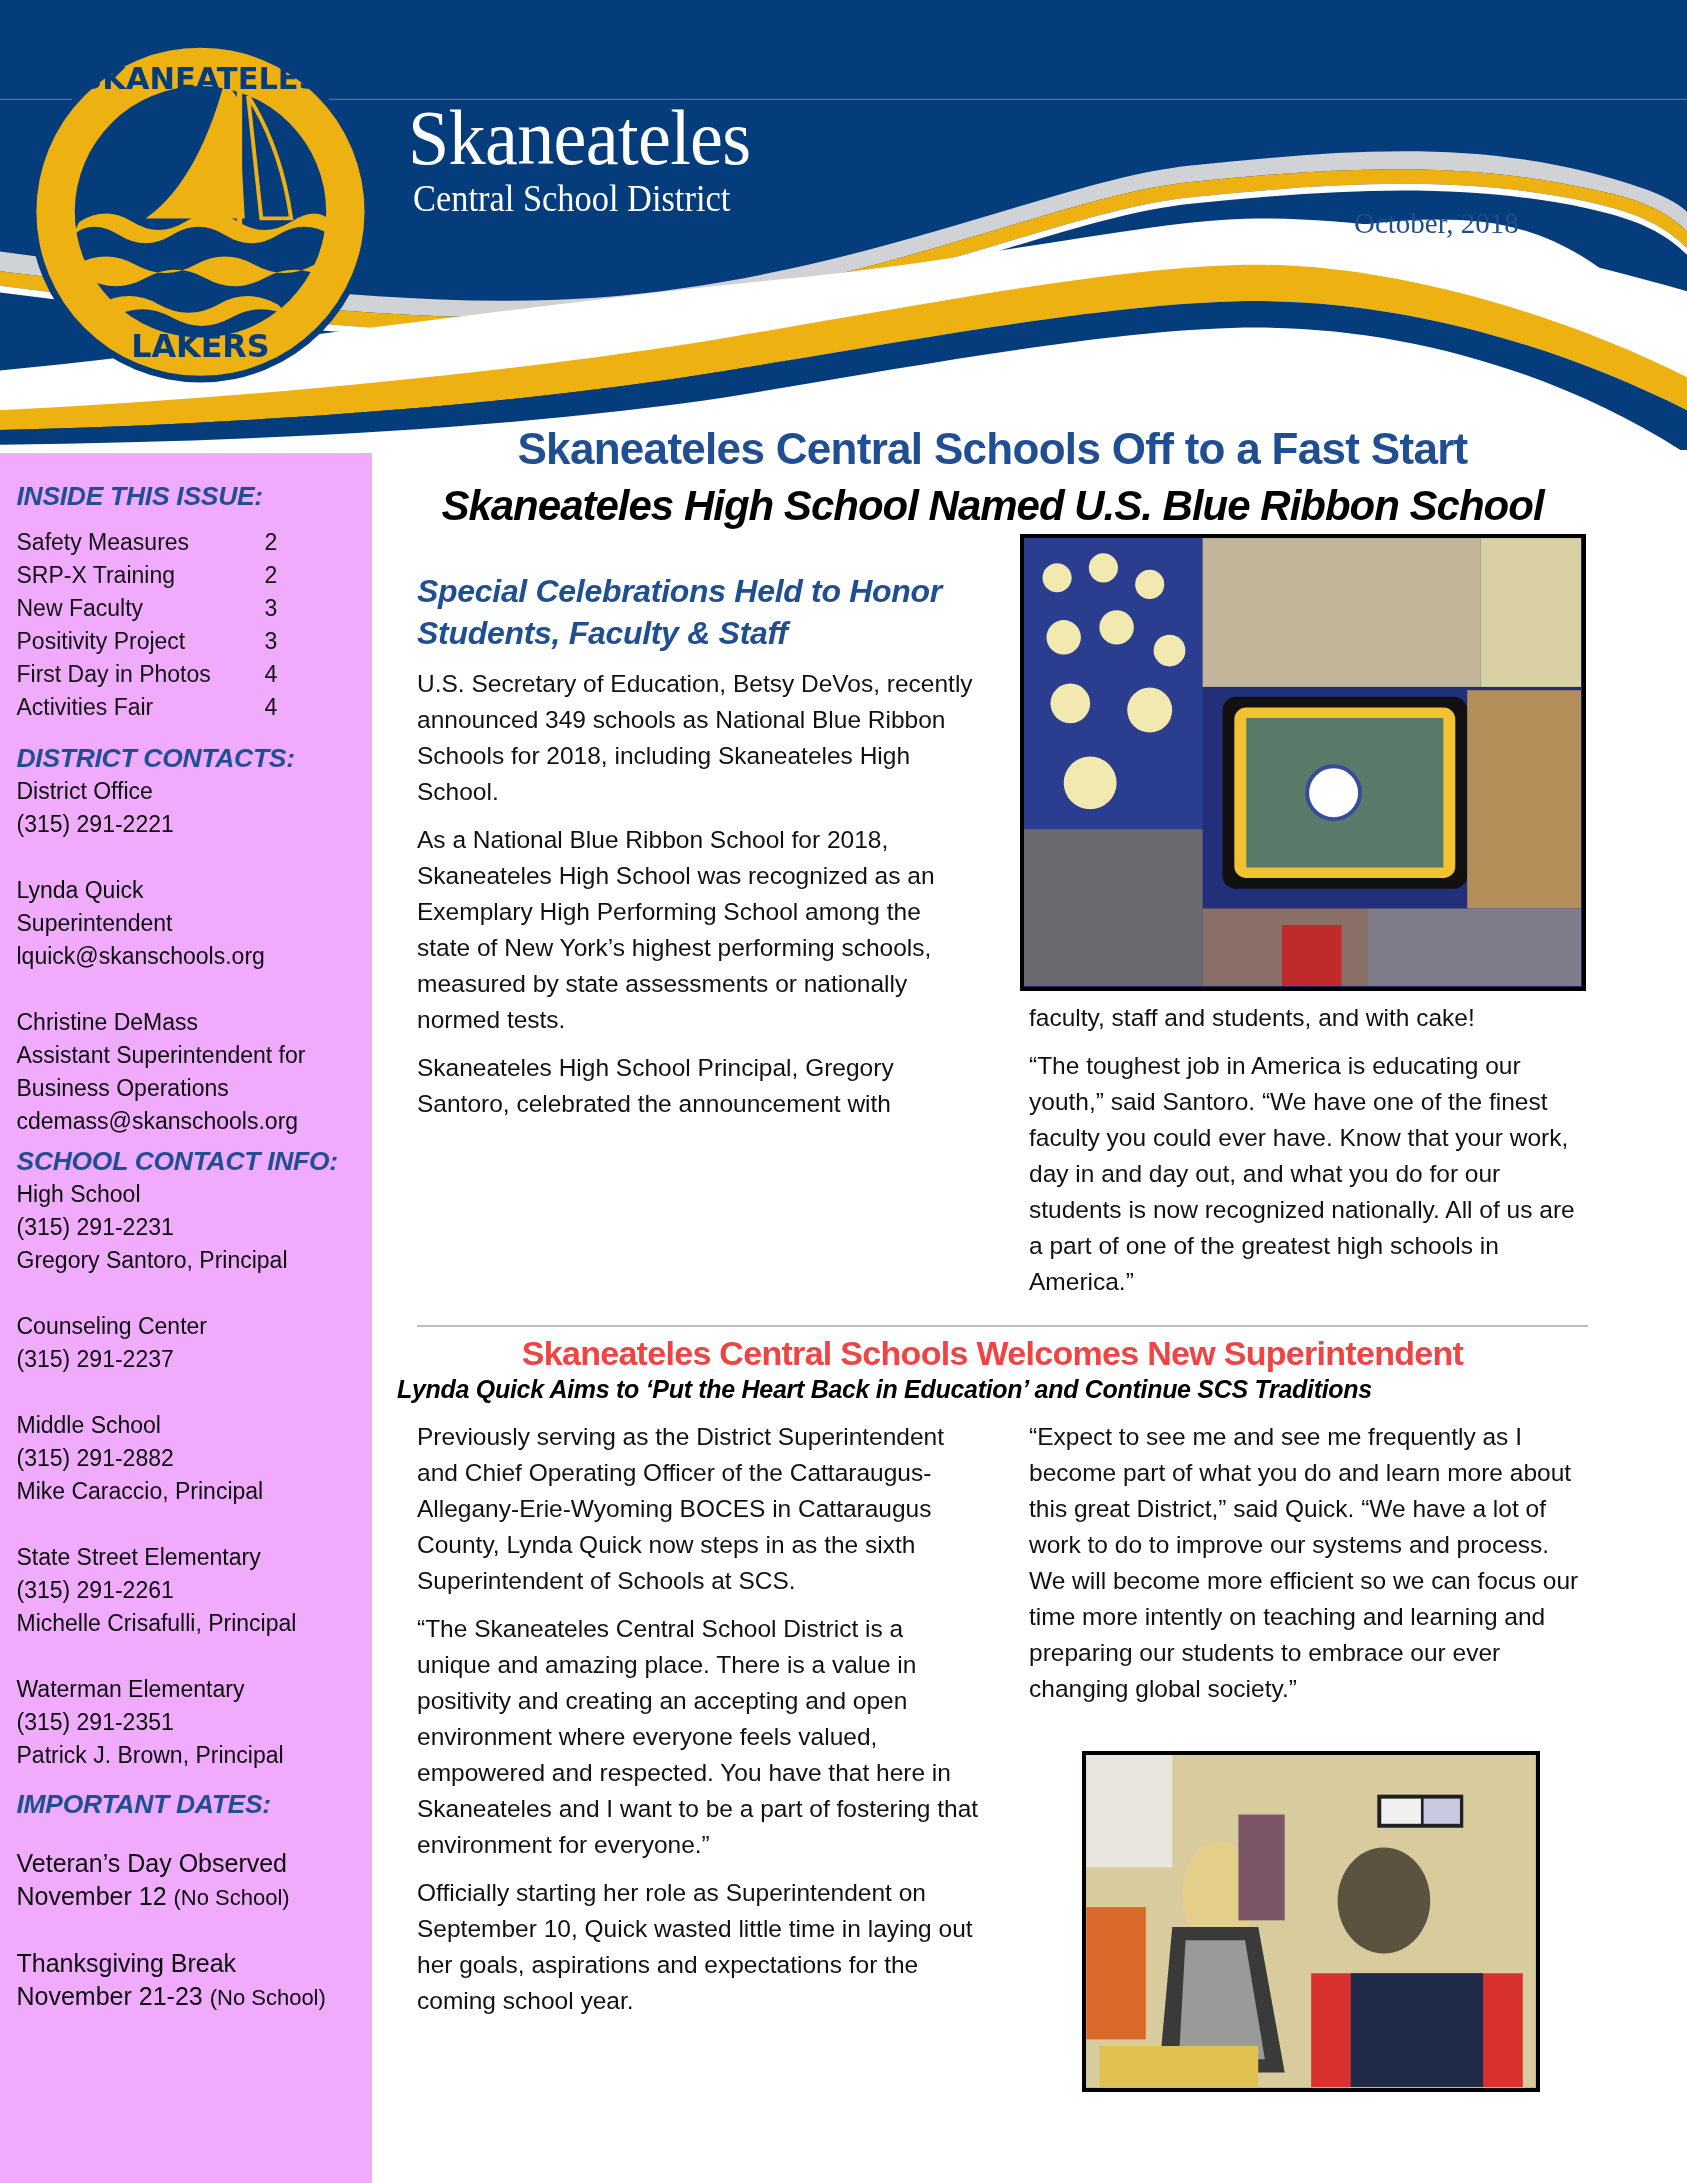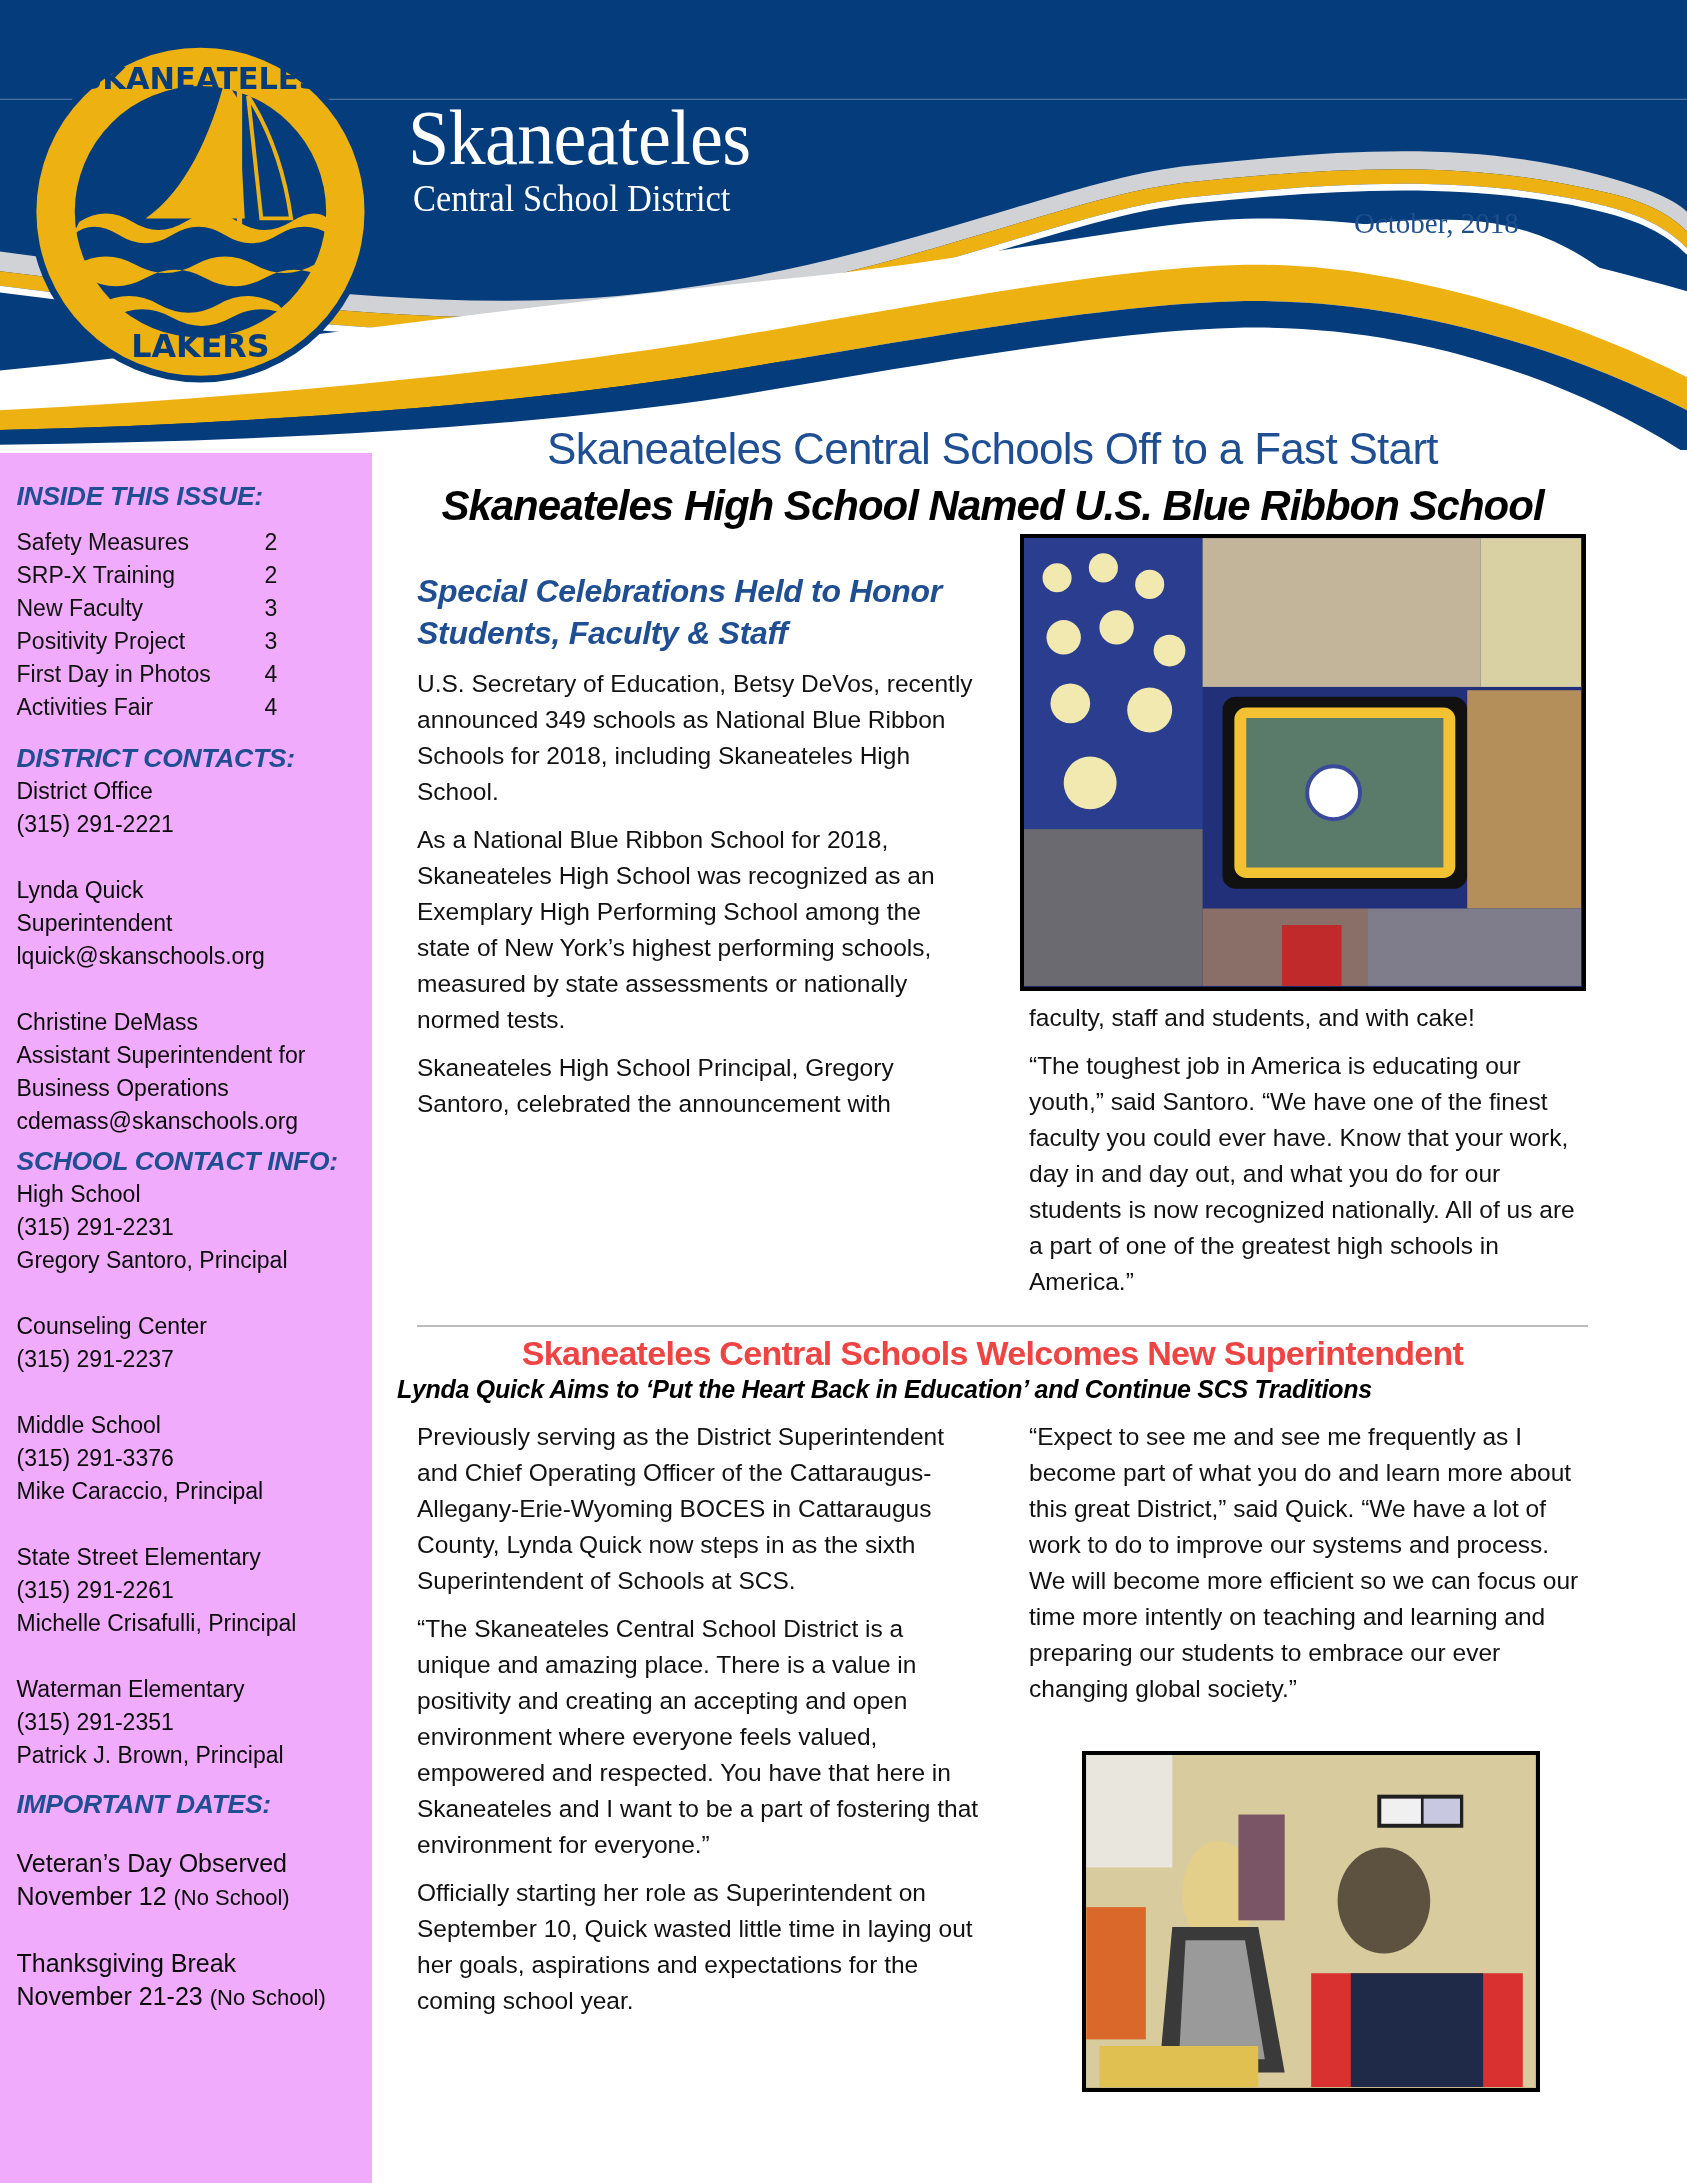--- a/index.html
+++ b/index.html
@@ -19,21 +19,21 @@
   
   .sidebar { position: absolute; left: 0; top: 453px; width: 372px; height: 1731px; background: #f0abfc; padding: 26.5px 0 0 16.5px; }
   .sb-heading { color: #1F4E92; font-weight: bold; font-style: italic; font-size: 26.5px; line-height: 33px; letter-spacing: -0.3px; }
   .sb-text { font-size: 23px; line-height: 33px; color: #0b0b0b; white-space: nowrap; }
   .toc { margin-top: 13.2px; }
   .toc-row { display: flex; font-size: 23px; line-height: 33px; }
   .toc-row .t { width: 248px; }
   .gap { height: 33px; }
   .sb-note { font-size: 22px; }
   .headline { position: absolute; left: 397px; top: 422px; width: 1191px; text-align: center;
-    color: #1F4E92; font-weight: normal; font-size: 44px; line-height: 53px; letter-spacing: -0.7px; }
+    color: #1F4E92; font-weight: bold; font-size: 44px; line-height: 53px; letter-spacing: -0.7px; }
   .subheadline { position: absolute; left: 397px; top: 479px; width: 1191px; text-align: center;
     color: #000; font-weight: bold; font-style: italic; font-size: 42px; line-height: 53px; letter-spacing: -1px; }
 
   .col { position: absolute; font-size: 24.5px; line-height: 36px; color: #111; }
   .col p { margin-bottom: 12px; }
   .col1 { left: 417px; width: 562px; }
   .col2 { left: 1029px; width: 559px; }
 
   .sec-title { text-align: left; color: #1F4E92; font-weight: bold; font-size: 32px; line-height: 42px; letter-spacing: -0.3px; margin-bottom: 12px; font-style: italic; }
 
@@ -136,21 +136,21 @@
   <div style="height:6.6px"></div>
   <div class="sb-heading">SCHOOL CONTACT INFO:</div>
   <div class="sb-text">High School</div>
   <div class="sb-text">(315) 291-2231</div>
   <div class="sb-text">Gregory Santoro, Principal</div>
   <div class="gap"></div>
   <div class="sb-text">Counseling Center</div>
   <div class="sb-text">(315) 291-2237</div>
   <div class="gap"></div>
   <div class="sb-text">Middle School</div>
-  <div class="sb-text">(315) 291-3376</div>
+  <div class="sb-text">(315) 291-2882</div>
   <div class="sb-text">Mike Caraccio, Principal</div>
   <div class="gap"></div>
   <div class="sb-text">State Street Elementary</div>
   <div class="sb-text">(315) 291-2261</div>
   <div class="sb-text">Michelle Crisafulli, Principal</div>
   <div class="gap"></div>
   <div class="sb-text">Waterman Elementary</div>
   <div class="sb-text">(315) 291-2351</div>
   <div class="sb-text">Patrick J. Brown, Principal</div>
 

